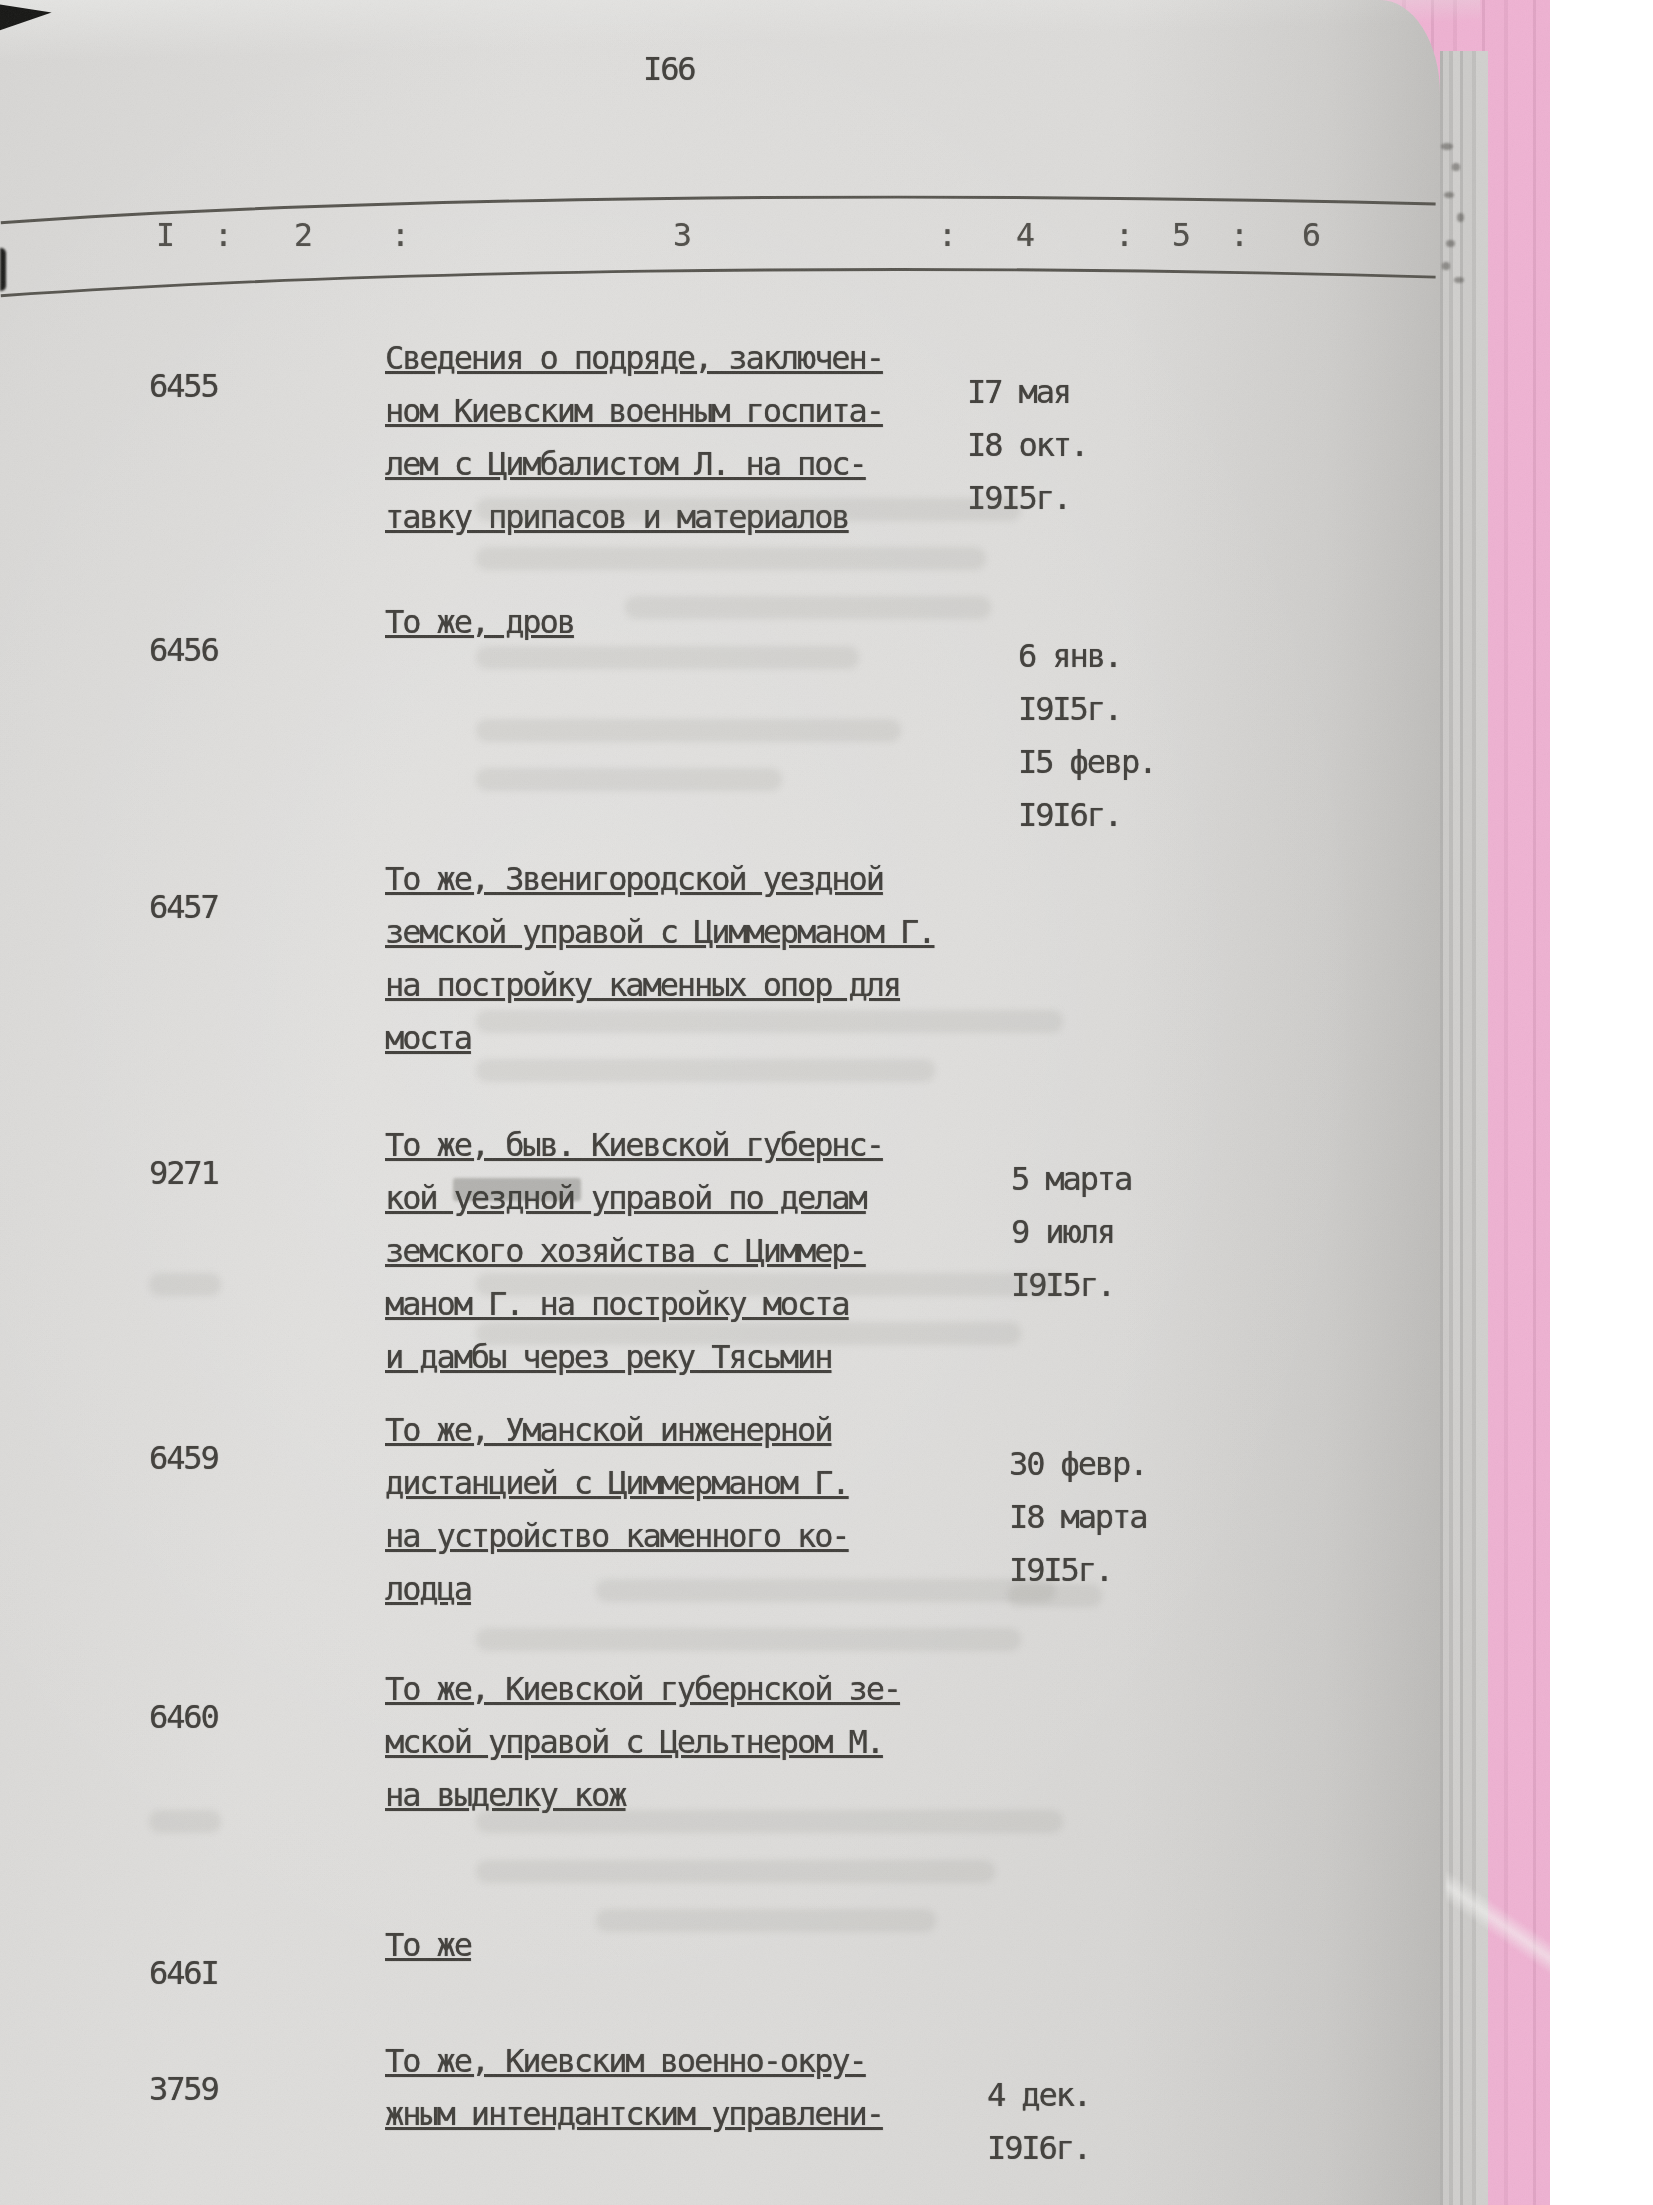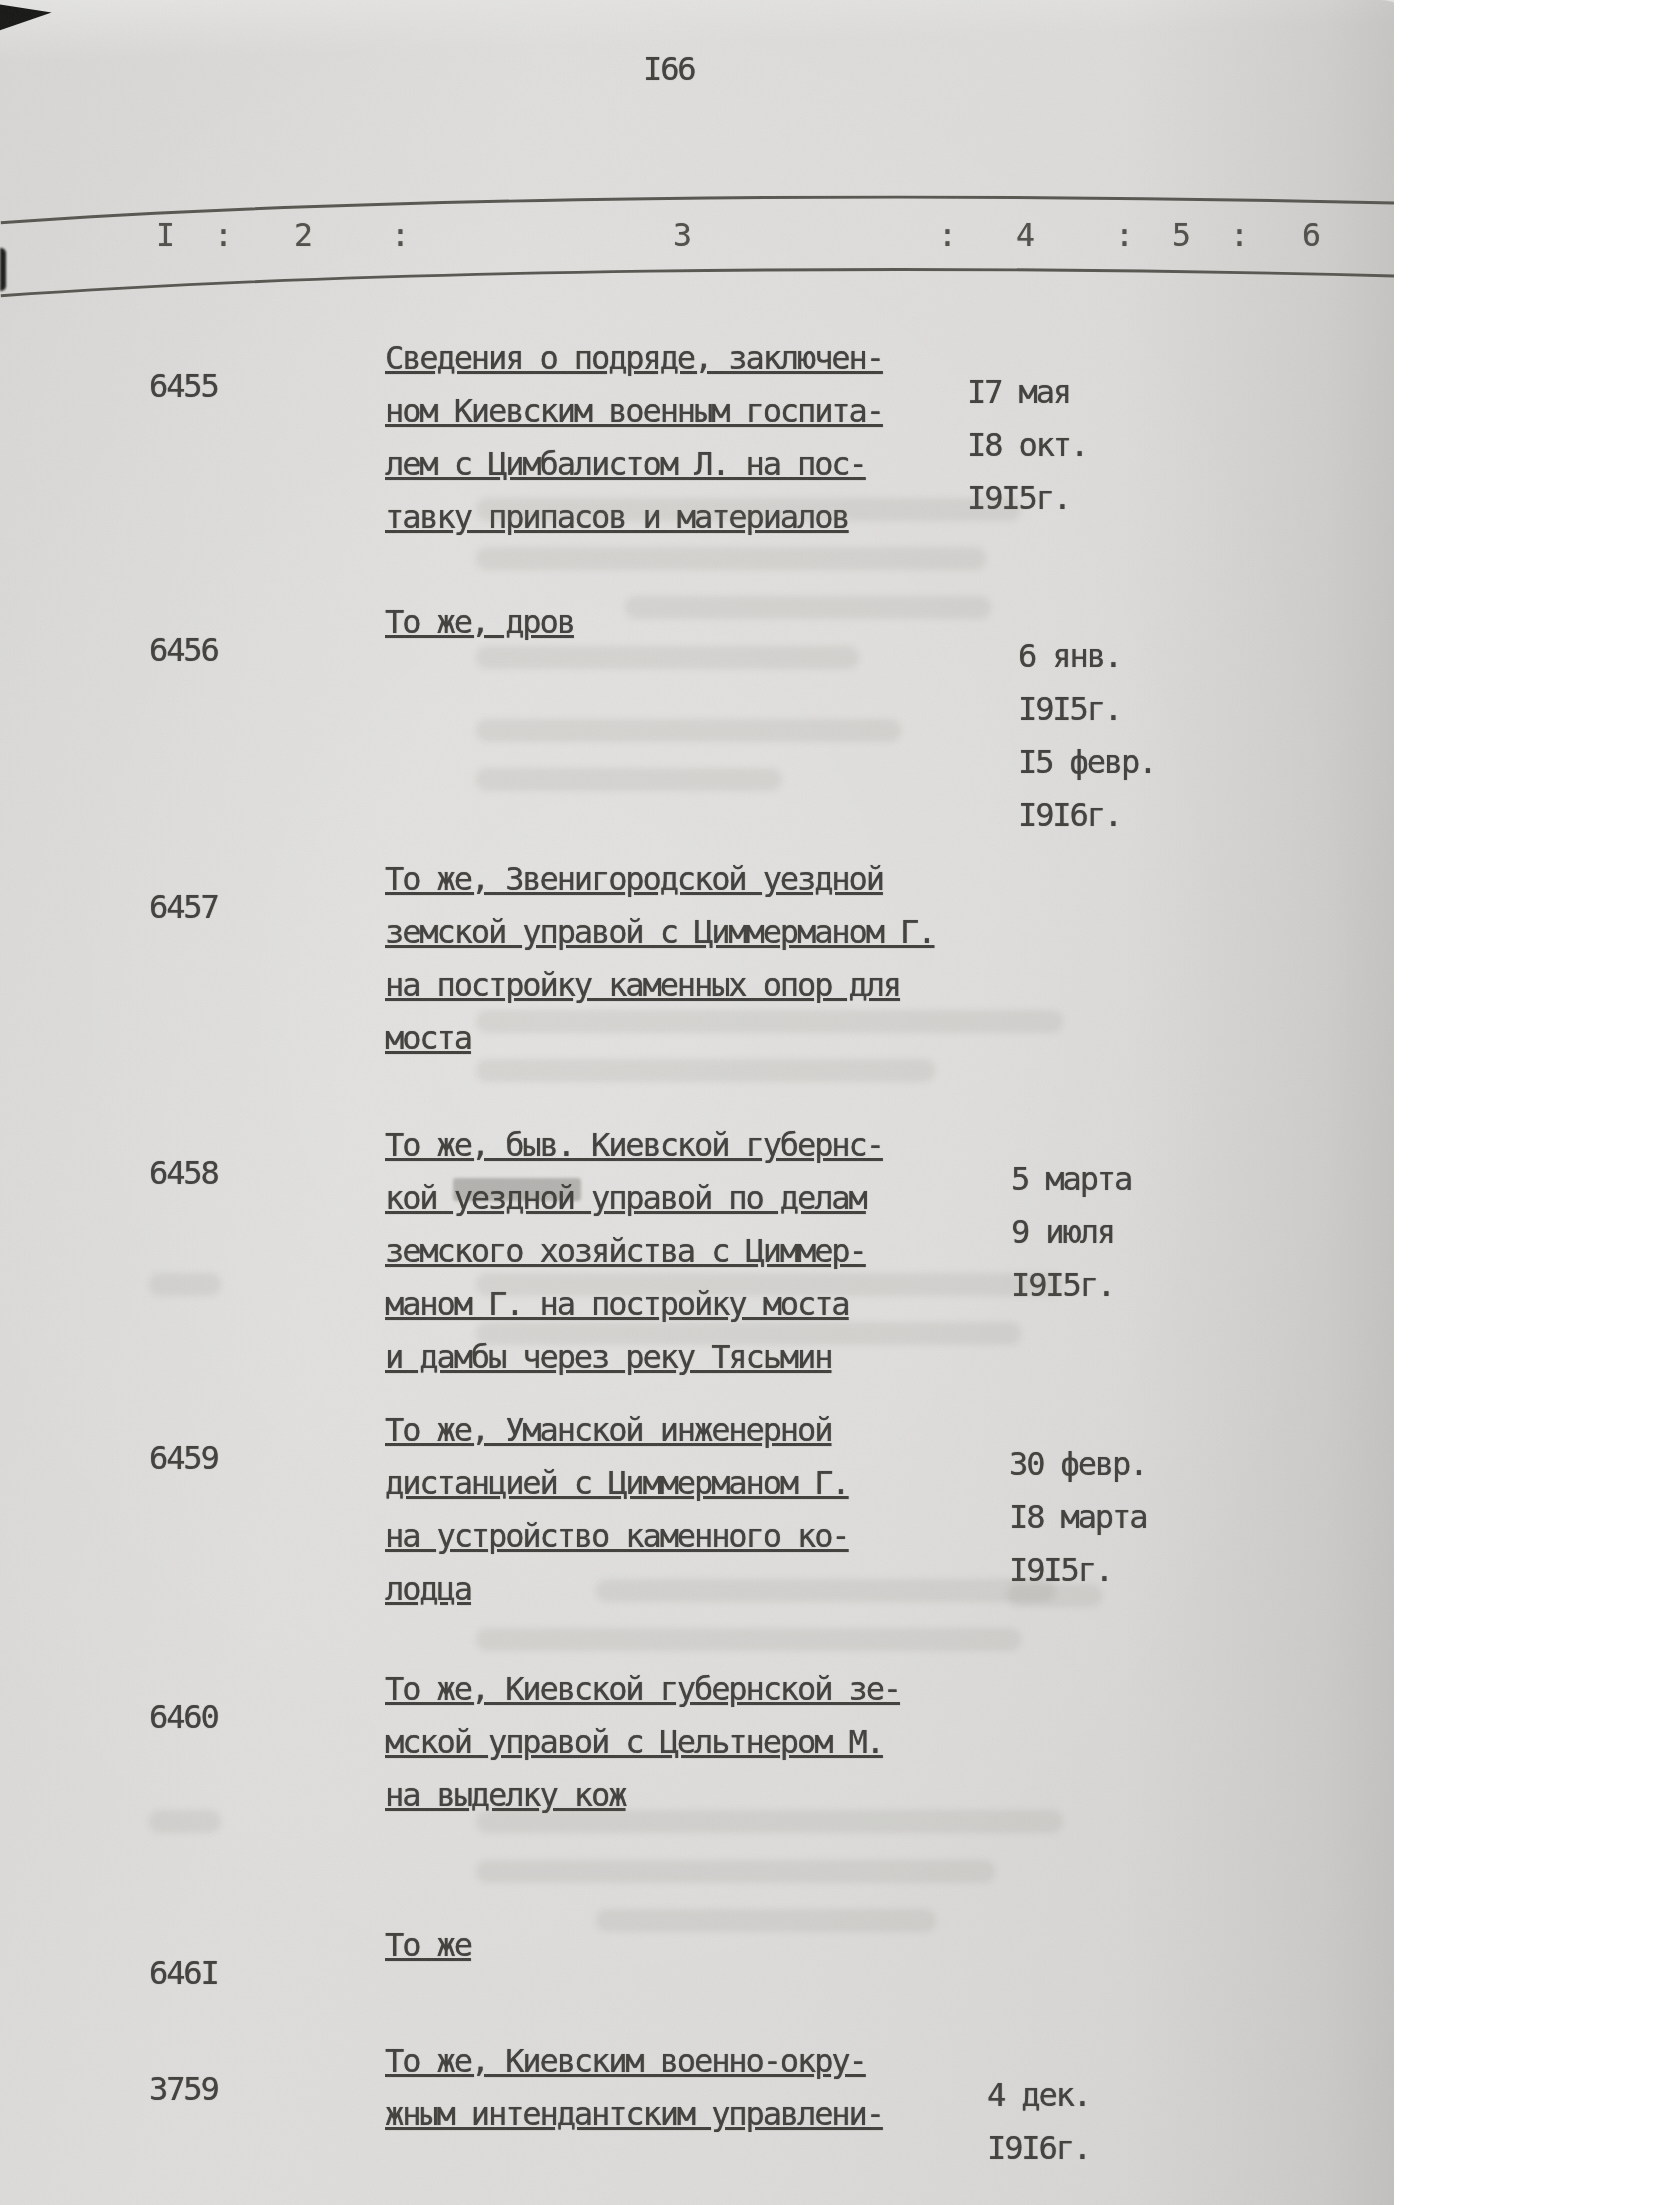--- a/index.html
+++ b/index.html
@@ -1,19 +1,19 @@
 <!DOCTYPE html>
 <html style="font-size:13.6px"><head>
 <meta charset="utf-8">
 <style>
   html,body{margin:0;padding:0;}
   #canvas{
     position:relative;
-    width:1394px;height:2205px;
-    background:#e5e5e5;
+    width:1550px;height:2205px;
+    background:#f9a8d4;
     overflow:hidden;
     font-family:"DejaVu Sans Mono","Liberation Mono",monospace;
   }
   
   .backdrop-streaks{
     position:absolute;right:0;top:0;width:170px;height:2205px;
     background:repeating-linear-gradient(90deg,
       rgba(150,149,147,0.25) 0 3.4px, rgba(205,204,202,0.25) 3.4px 22px,
       rgba(170,169,167,0.25) 22px 26px, rgba(210,209,207,0.25) 26px 51px);
   }
@@ -164,21 +164,21 @@
 
   <div class="row" style="top:853px">
     <div class="typed num">6457</div>
     <div class="typed desc">То же, Звенигородской уездной
 земской управой с Циммерманом Г.
 на постройку каменных опор для
 моста</div>
   </div>
 
   <div class="row" style="top:1119px">
-    <div class="typed num">6458</div>
+    <div class="typed num">9271</div>
     <div class="typed desc">То же, быв. Киевской губернс-
 кой уездной управой по делам
 земского хозяйства с Циммер-
 маном Г. на постройку моста
 и дамбы через реку Тясьмин</div>
     <div class="typed dates" style="left:1011px">5 марта
 9 июля
 I9I5г.</div>
   </div>
 

